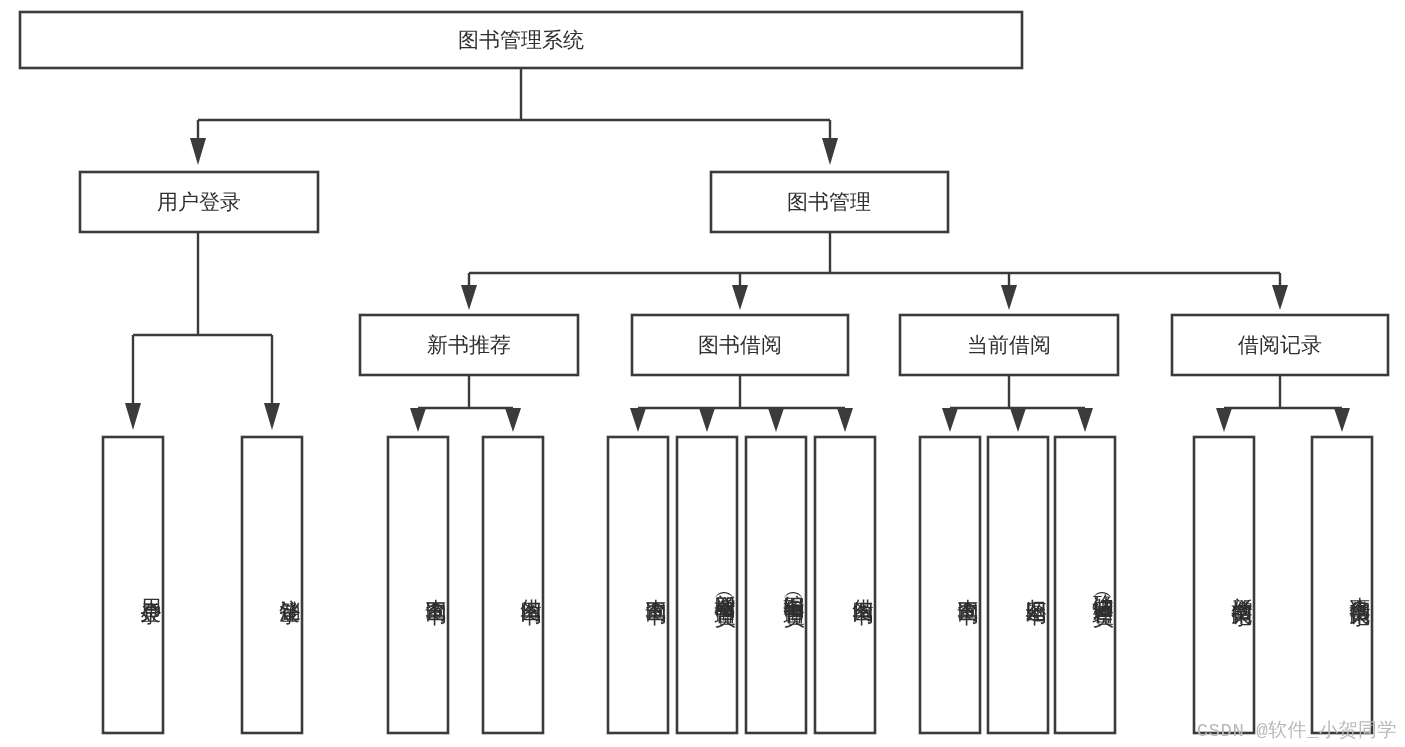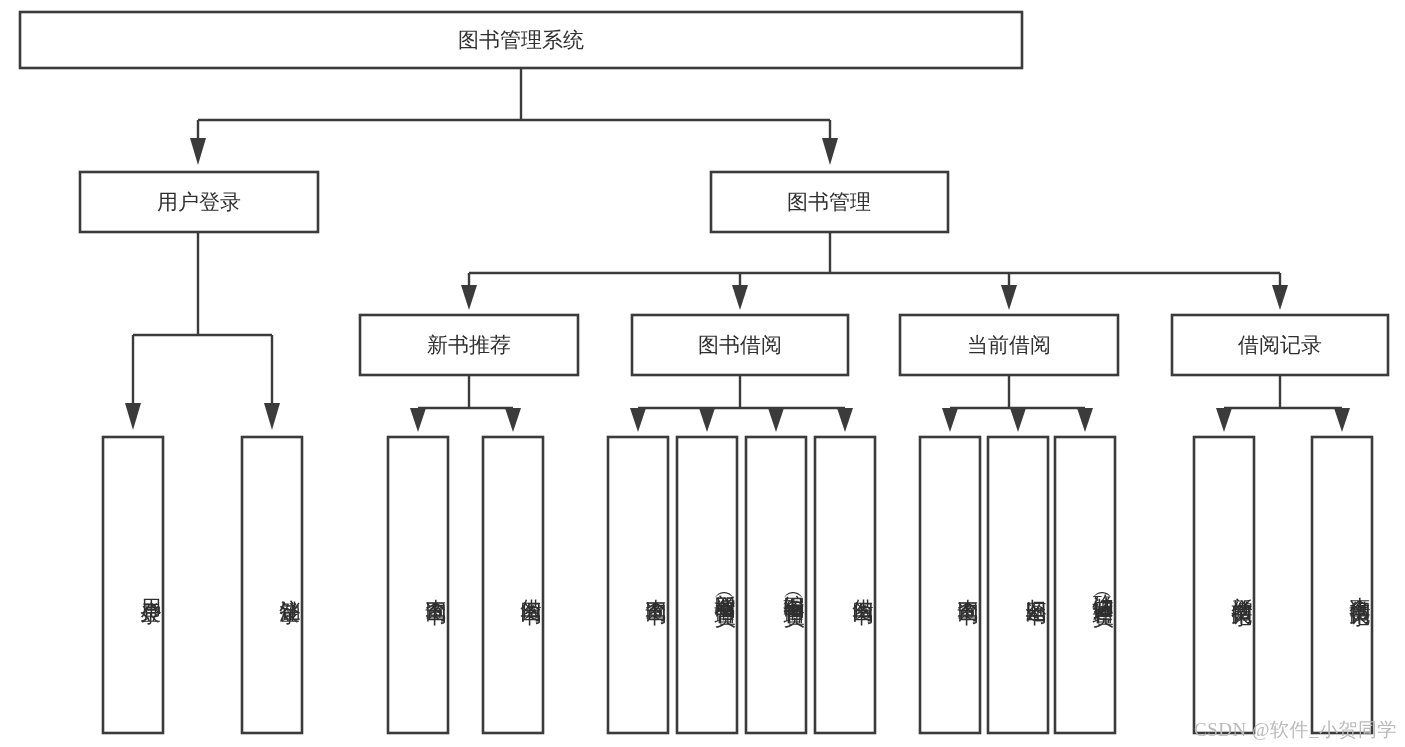--- a/index.html
+++ b/index.html
@@ -64,21 +64,21 @@
     align-items: flex-start;
     justify-content: center;
     text-align: center;
     pointer-events: none;
     user-select: none;
   }
   .watermark {
     position: absolute;
     right: 8px;
     bottom: 4px;
-    font-family: Liberation Serif, serif;
+    font-family: Liberation Mono, monospace;
     font-size: 19px;
     color: #b9b9b9;
     letter-spacing: 0.5px;
     white-space: nowrap;
   }
 </style>
 </head>
 <body>
 
 <div id="diagram-root">

